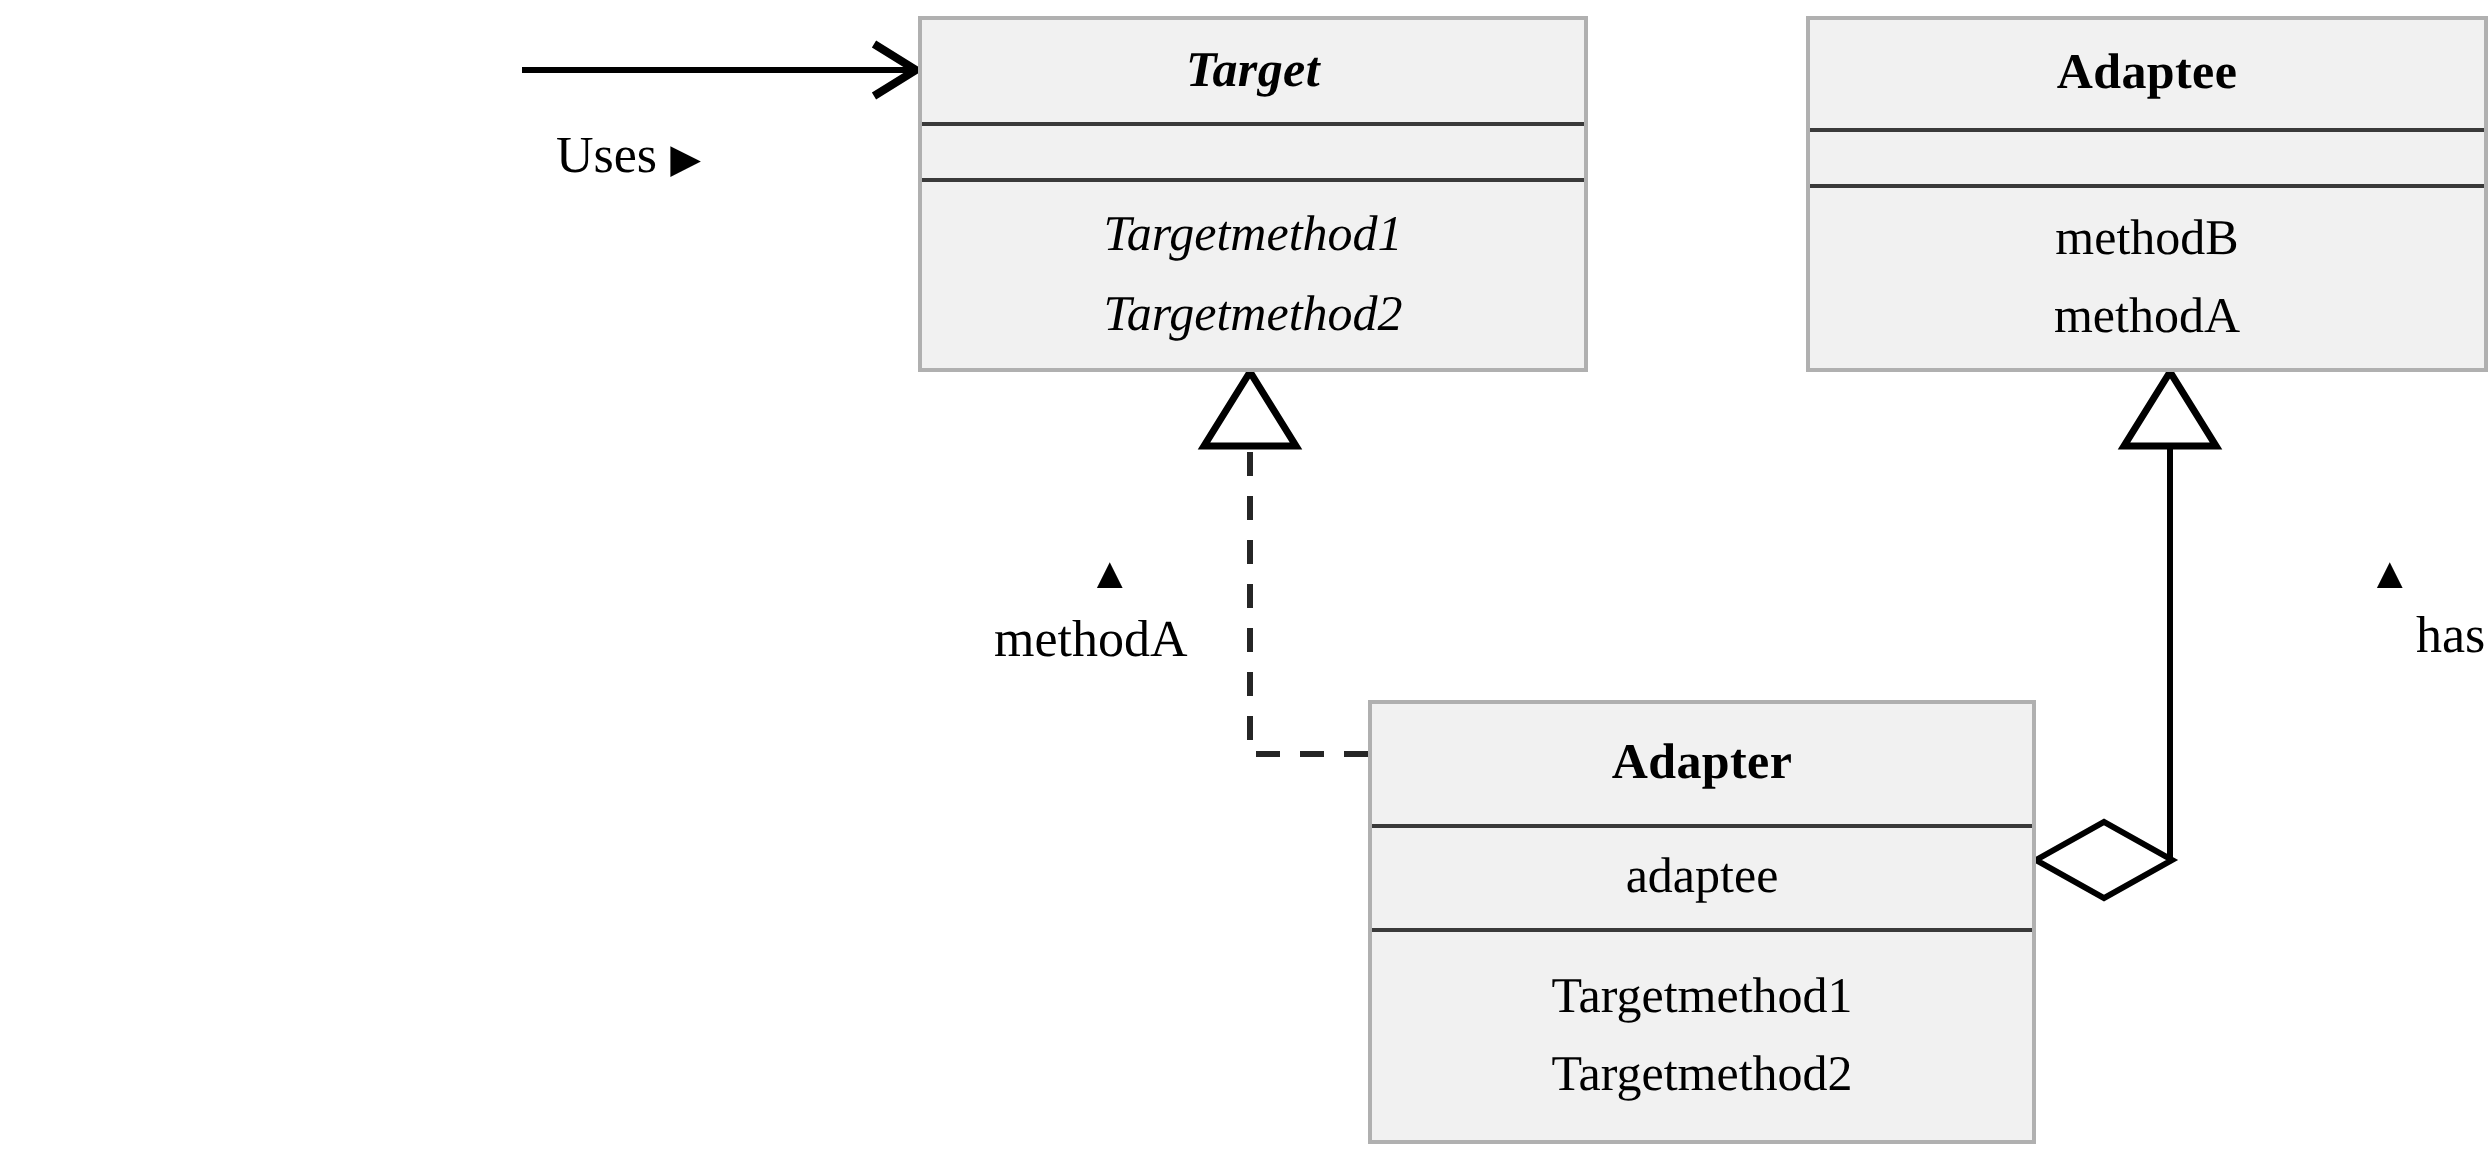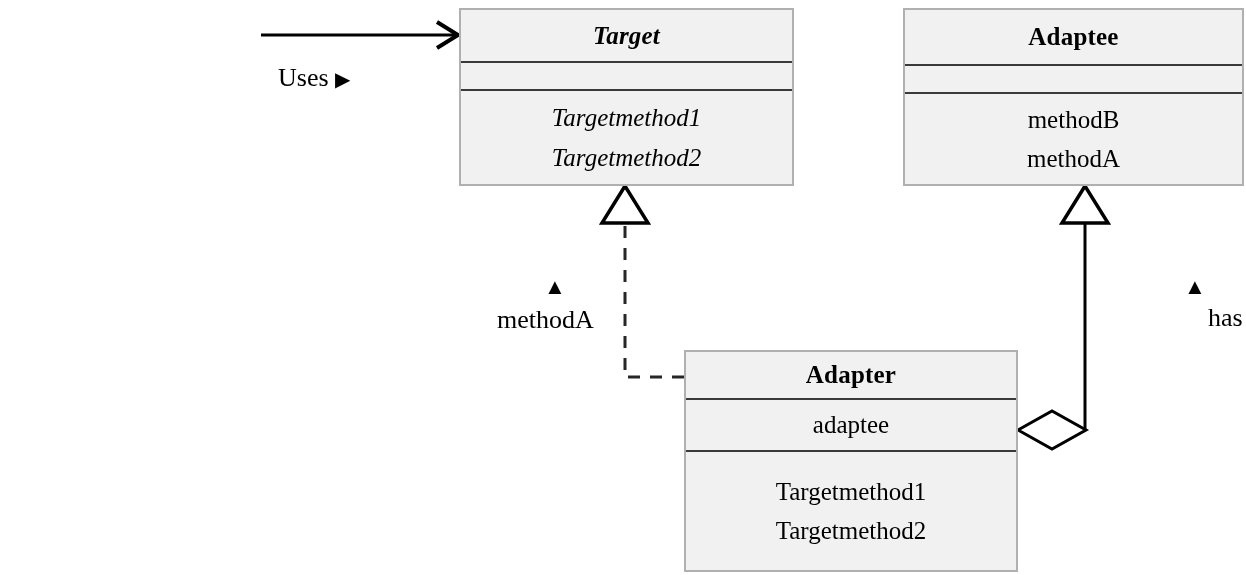--- a/index.html
+++ b/index.html
@@ -148,21 +148,21 @@
       <span class="cmp-name">Adaptee</span>
     </div>
     <div class="uml-compartment" style="height:28px;"></div>
     <div class="uml-compartment" style="flex:1;">
       <span class="cmp-member">methodB</span>
       <span class="cmp-member">methodA</span>
     </div>
   </div>
 
   <div class="uml-class" style="left:684px; top:350px; width:334px; height:222px;">
-    <div class="uml-compartment" style="height:46px;">
+    <div class="uml-compartment" style="height:60px;">
       <span class="cmp-name">Adapter</span>
     </div>
     <div class="uml-compartment" style="height:52px;">
       <span class="cmp-member">adaptee</span>
     </div>
     <div class="uml-compartment" style="flex:1;">
       <span class="cmp-member">Targetmethod1</span>
       <span class="cmp-member">Targetmethod2</span>
     </div>
   </div>

